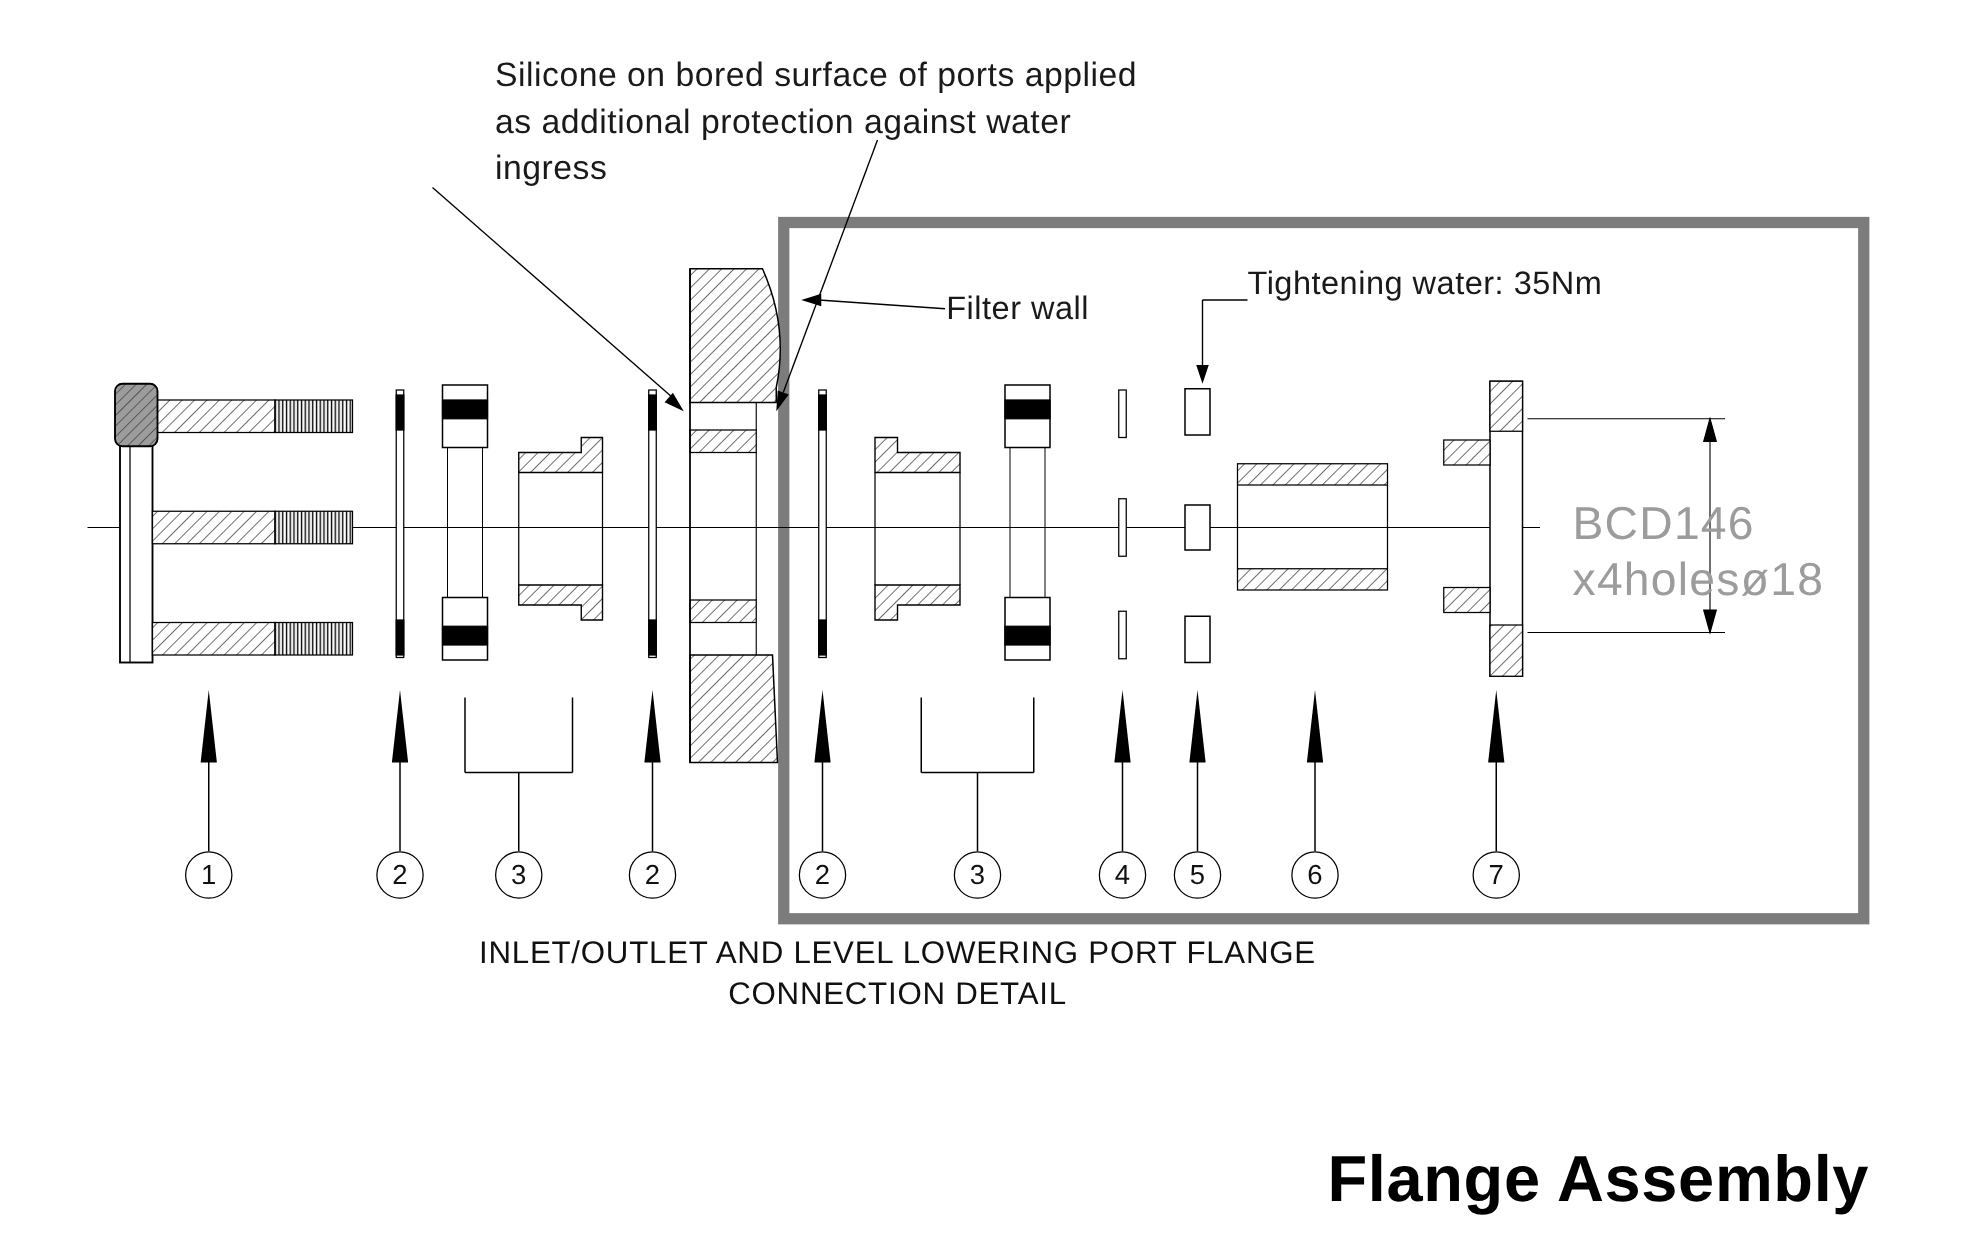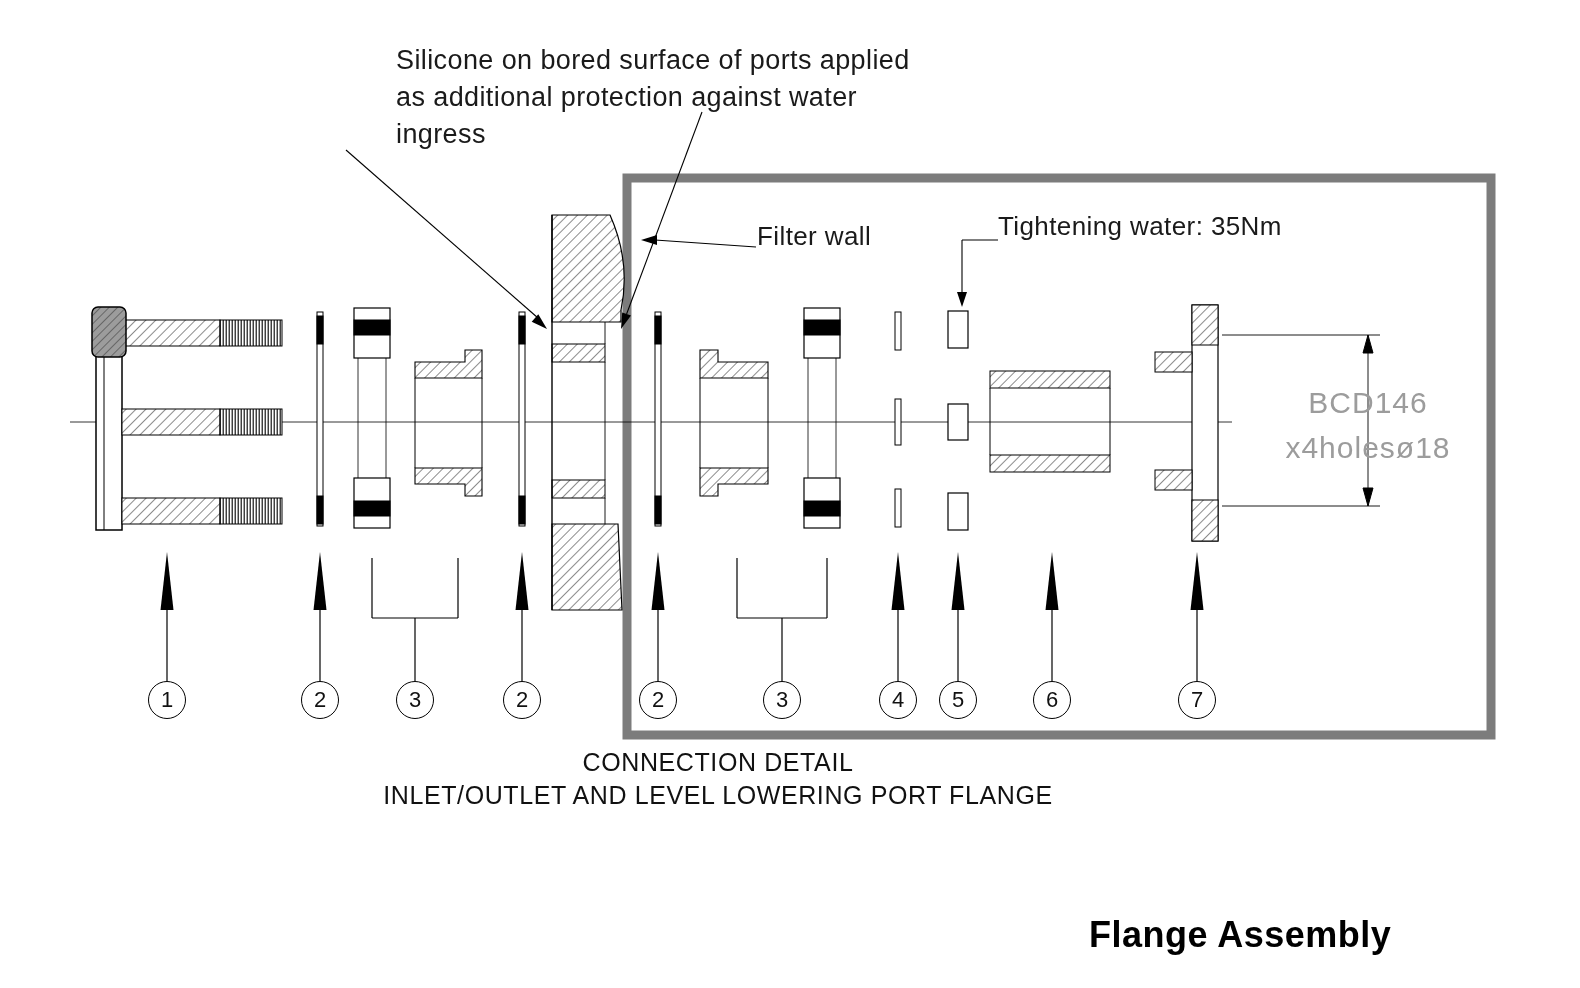--- a/index.html
+++ b/index.html
@@ -7,30 +7,30 @@
     position:relative; width:1580px; height:988px; background:#ffffff;
     font-family:"Liberation Sans", sans-serif; color:#000; overflow:hidden;
   }
   .canvas svg { position:absolute; left:0; top:0; }
   .note {
     position:absolute; font-size:27px; line-height:37px;
     letter-spacing:0.4px; white-space:pre-line; color:#1a1a1a;
   }
   .note-small { position:absolute; font-size:26px; letter-spacing:0.4px; color:#1a1a1a; white-space:nowrap; }
   .dim-text {
-    position:absolute; left:1258px; top:380px; width:220px; text-align:center;
-    font-size:30px; line-height:45px; color:#9c9c9c; letter-spacing:1px;
+    position:absolute; left:1258px; top:396px; width:220px; text-align:left;
+    font-size:37px; line-height:45px; color:#9c9c9c; letter-spacing:1px;
   }
   .title-block {
     position:absolute; left:368px; top:746px; width:700px; text-align:center;
     font-size:25px; line-height:33px; letter-spacing:0.6px; color:#111;
   }
   .caption {
-    position:absolute; left:1062px; top:914px; font-size:36px; font-weight:700;
-    letter-spacing:0.5px; color:#000;margin-left:27px;
+    position:absolute; left:1062px; top:914px; font-size:52px; font-weight:700;
+    letter-spacing:0.5px; color:#000;
   }
   .balloon {
     position:absolute; top:681px; width:38px; height:38px; box-sizing:border-box;
     border:1.7px solid #000; border-radius:50%; background:#fff;
     display:flex; align-items:center; justify-content:center;
     font-size:22px; color:#111;
   }
 </style>
 </head>
 <body>
@@ -210,40 +210,40 @@
       <polygon points="1052,552 1045.5,610 1058.5,610" fill="#000" stroke="none"></polygon>
       <line x1="1197" y1="608" x2="1197" y2="681" stroke-width="1.2"></line>
       <polygon points="1197,552 1190.5,610 1203.5,610" fill="#000" stroke="none"></polygon>
     </g>
   </svg>
 
   <div class="note" style="left:368px; top:42px; width:580px;margin-left:28px;">Silicone on bored surface of ports applied
 as additional protection against water
 ingress</div>
 
-  <div class="note-small" style="left:757px; top:221px;">Filter wall</div>
+  <div class="note-small" style="left:757px; top:231px;">Filter wall</div>
 
   <div class="note-small" style="left:998px; top:211px;">Tightening water: 35Nm</div>
 
   <div class="dim-text">
     <div>BCD146</div>
     <div>x4holesø18</div>
   </div>
 
   <div class="balloon" style="left:148px;">1</div>
   <div class="balloon" style="left:301px;">2</div>
   <div class="balloon" style="left:396px;">3</div>
   <div class="balloon" style="left:503px;">2</div>
   <div class="balloon" style="left:639px;">2</div>
   <div class="balloon" style="left:763px;">3</div>
   <div class="balloon" style="left:879px;">4</div>
   <div class="balloon" style="left:939px;">5</div>
   <div class="balloon" style="left:1033px;">6</div>
   <div class="balloon" style="left:1178px;">7</div>
 
   <div class="title-block">
+    <div>INLET/OUTLET AND LEVEL LOWERING PORT FLANGE</div>
     <div>CONNECTION DETAIL</div>
-    <div>INLET/OUTLET AND LEVEL LOWERING PORT FLANGE</div>
   </div>
 
   <div class="caption">Flange Assembly</div>
 
 </div>
 
 </body></html>

